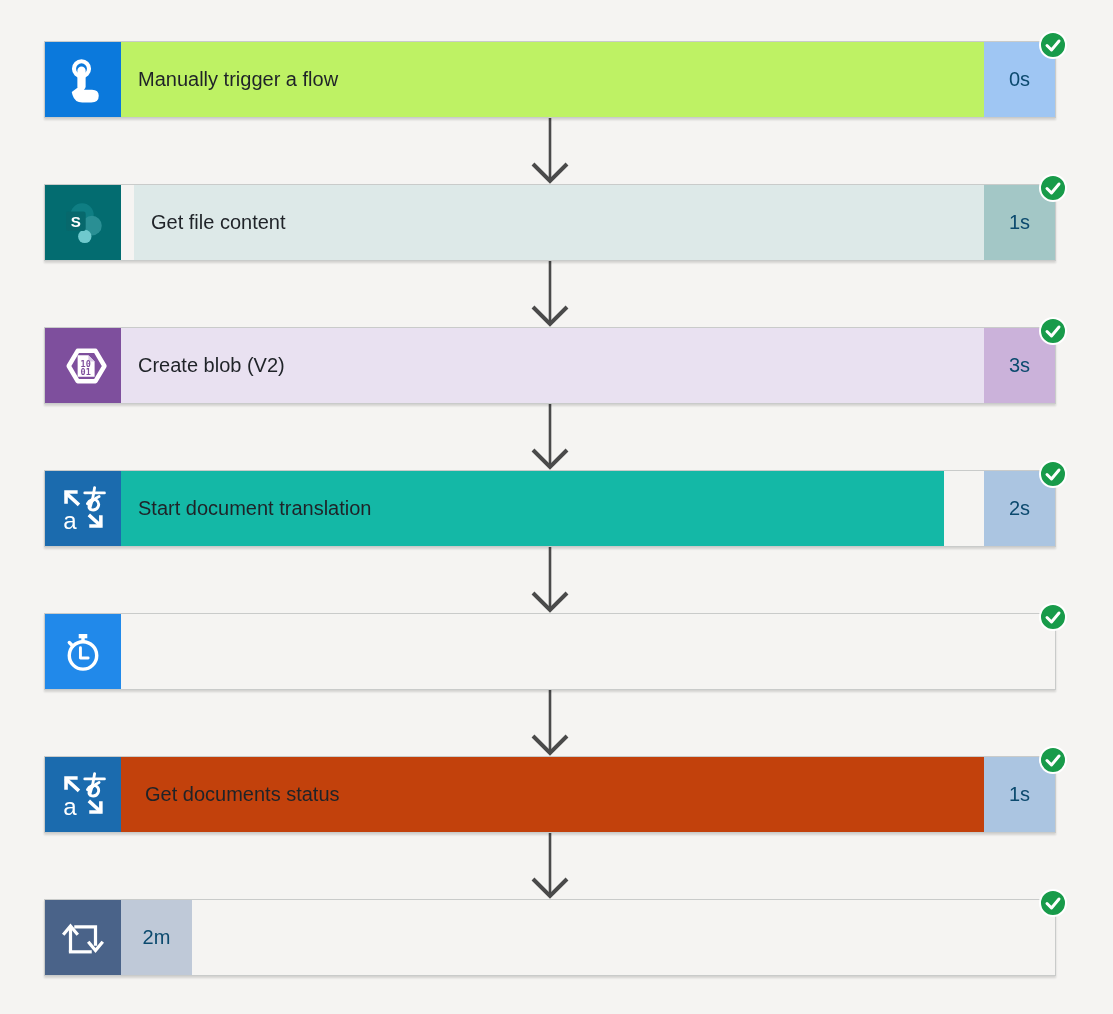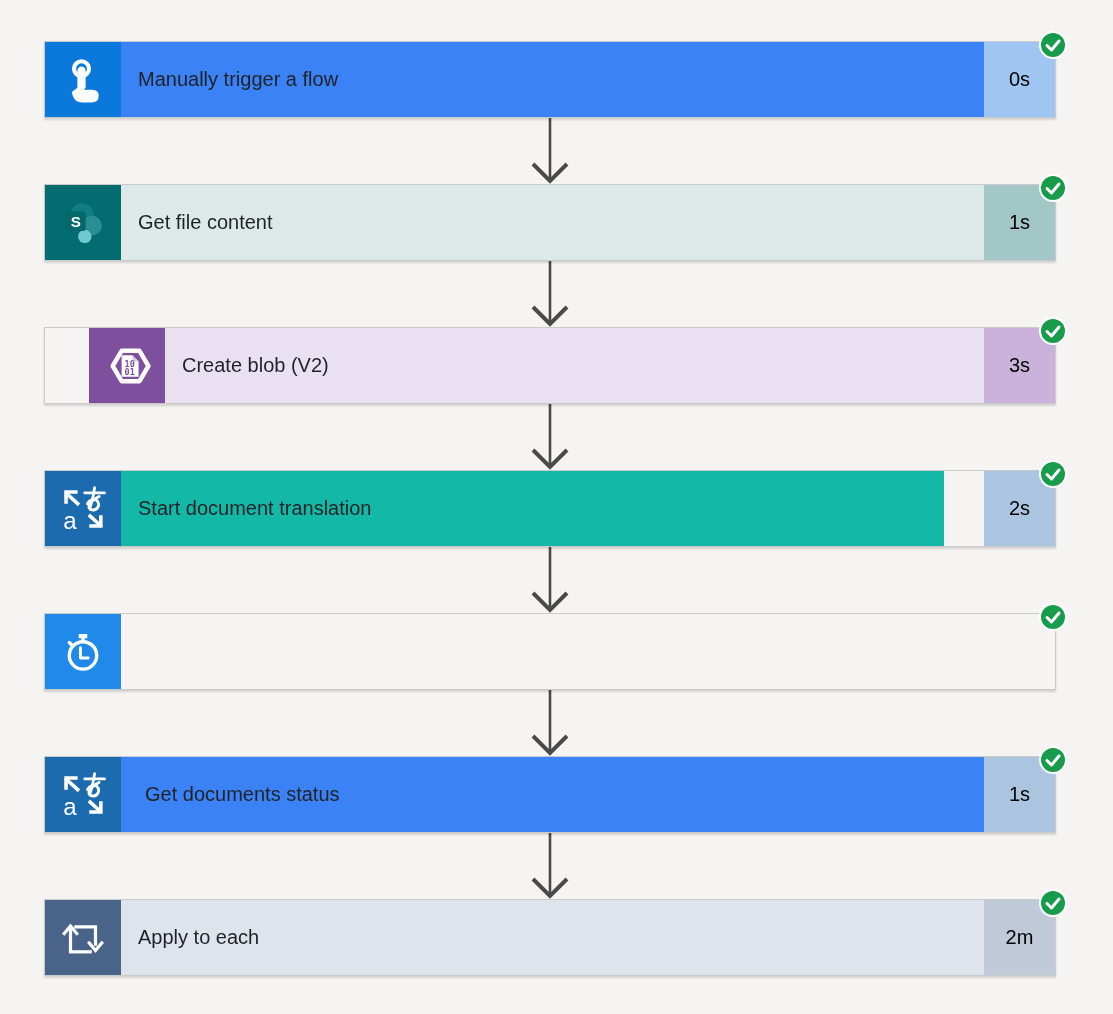--- a/index.html
+++ b/index.html
@@ -28,21 +28,21 @@
   .bar{
     flex:1 1 auto;
     display:flex;align-items:center;
     padding-left:17px;
     font-size:20px;color:#1f2328;
     white-space:nowrap;overflow:hidden;
   }
   .duration{
     width:71px;flex:0 0 71px;
     display:flex;align-items:center;justify-content:center;
-    font-size:20px;color:#000000;
+    font-size:20px;color:#0c4a6e;
   }
   .check-badge{
     position:absolute;
     top:-11px;right:-12px;
     width:28px;height:28px;
     box-sizing:border-box;
     border-radius:50%;
     border:2px solid #ffffff;
     display:flex;align-items:center;justify-content:center;
   }
@@ -58,21 +58,21 @@
 
 <div id="flow">
     <div class="step">
     <div class="icon-box" style="background: rgb(11, 121, 220);">
         <svg width="48" height="48" viewBox="0 0 64 64">
     <circle cx="30" cy="17" r="10" fill="none" stroke="#fff" stroke-width="5.5"></circle>
     <rect x="24.5" y="14" width="11" height="32" rx="5.5" fill="#fff"></rect>
     <path d="M17,48 L29,39 L29,45 H44 Q53,45 53,53 Q53,62 43,62 H31 Q21,62 18,52 Z" fill="#fff"></path>
   </svg>
       </div>
-    <div class="bar" style="background: #3b82f6;">
+    <div class="bar" style="background: #bef264;">
       <span>Manually trigger a flow</span>
     </div>
     <div class="duration" style="background: rgb(159, 198, 243);">
       <span>0s</span>
     </div>
     <div class="check-badge" style="background: rgb(24, 155, 74);">
         <svg width="24" height="24" viewBox="0 0 24 24">
     <polyline points="6,12.5 10.5,17 18,8" fill="none" stroke="#fff" stroke-width="3" stroke-linecap="round" stroke-linejoin="round"></polyline>
   </svg>
       </div>
@@ -86,40 +86,40 @@
     <div class="step">
     <div class="icon-box" style="background: rgb(3, 108, 112);">
         <svg width="50" height="50" viewBox="0 0 56 56">
     <circle cx="27" cy="19" r="13" fill="#0f7e83"></circle>
     <circle cx="38" cy="31" r="11" fill="#2a8f94"></circle>
     <circle cx="30" cy="43" r="7.5" fill="#6fc9cd"></circle>
     <rect x="9" y="15" width="22" height="22" rx="2.5" fill="#07686c"></rect>
     <text x="20" y="33" text-anchor="middle" font-size="17" font-weight="bold" font-family="Liberation Sans, sans-serif" fill="#fff">S</text>
   </svg>
       </div>
-    <div class="bar" style="background: rgb(221, 233, 232);">
+    <div class="bar" style="background: rgb(221, 233, 232); margin-left: 13px;">
       <span>Get file content</span>
     </div>
     <div class="duration" style="background: rgb(163, 199, 198);">
       <span>1s</span>
     </div>
     <div class="check-badge" style="background: rgb(24, 155, 74);">
         <svg width="24" height="24" viewBox="0 0 24 24">
     <polyline points="6,12.5 10.5,17 18,8" fill="none" stroke="#fff" stroke-width="3" stroke-linecap="round" stroke-linejoin="round"></polyline>
   </svg>
       </div>
   </div>
     <div class="connector" style="color: rgb(74, 74, 74);">
       <svg width="44" height="66" viewBox="0 0 44 66">
     <line x1="22" y1="0" x2="22" y2="60" stroke="currentColor" stroke-width="2.6"></line>
     <polyline points="5,46 22,63 39,46" fill="none" stroke="currentColor" stroke-width="4"></polyline>
   </svg>
     </div>
     <div class="step">
-    <div class="icon-box" style="background: rgb(126, 79, 157); margin-left: 44px;">
+    <div class="icon-box" style="background: rgb(126, 79, 157);">
         <svg width="50" height="50" viewBox="0 0 56 56">
     <path d="M12,28 L22,11 H42 L52,28 L42,45 H22 Z" fill="none" stroke="#fff" stroke-width="5" stroke-linejoin="round"></path>
     <path d="M22,16 h12 l7,7 v17 h-19 z" fill="#fff"></path>
     <path d="M34,16 l7,7 h-7 z" fill="#d9c9e6"></path>
     <text x="31" y="29" text-anchor="middle" font-size="9.5" font-weight="bold" font-family="DejaVu Sans Mono, monospace" fill="#7e4f9d">10</text>
     <text x="31" y="38" text-anchor="middle" font-size="9.5" font-weight="bold" font-family="DejaVu Sans Mono, monospace" fill="#7e4f9d">01</text>
   </svg>
       </div>
     <div class="bar" style="background: rgb(233, 225, 241);">
       <span>Create blob (V2)</span>
@@ -206,21 +206,21 @@
             <path d="M48,37 V47 H37"></path>
     </g>
     <g stroke="#fff" stroke-width="3.2" fill="none" stroke-linecap="round">
       <path d="M30,10 H52"></path>
       <path d="M41,4 C40,12 38,20 36,26"></path>
       <path d="M46,14 C34,20 32,28 38,29 C45,30 48,22 43,18 C40,16 35,18 33,22"></path>
     </g>
     <text x="6" y="50" font-size="27" font-family="Liberation Sans, sans-serif" fill="#fff">a</text>
   </svg>
       </div>
-    <div class="bar" style="background: #3b82f6; padding-left: 24px;">
+    <div class="bar" style="background: #c2410c; padding-left: 24px;">
       <span>Get documents status</span>
     </div>
     <div class="duration" style="background: rgb(171, 197, 225);">
       <span>1s</span>
     </div>
     <div class="check-badge" style="background: rgb(24, 155, 74);">
         <svg width="24" height="24" viewBox="0 0 24 24">
     <polyline points="6,12.5 10.5,17 18,8" fill="none" stroke="#fff" stroke-width="3" stroke-linecap="round" stroke-linejoin="round"></polyline>
   </svg>
       </div>
@@ -236,23 +236,20 @@
         <svg width="50" height="50" viewBox="0 0 56 56">
     <g stroke="#fff" stroke-width="3.6" fill="none" stroke-linecap="square" stroke-linejoin="miter">
       <path d="M14,42 V17"></path>
       <path d="M7,23 L14,14.5 L21,23"></path>
       <path d="M20,15.5 H42 V35"></path>
       <path d="M35,33.5 L42,42 L49,33.5"></path>
       <path d="M36,43.5 H14"></path>
     </g>
   </svg>
       </div>
-    <div class="bar" style="background: rgb(223, 227, 235);">
-      <span>Apply to each</span>
-    </div>
     <div class="duration" style="background: rgb(191, 201, 216); align-items: center;">
       <span>2m</span>
     </div>
     <div class="check-badge" style="background: rgb(24, 155, 74);">
         <svg width="24" height="24" viewBox="0 0 24 24">
     <polyline points="6,12.5 10.5,17 18,8" fill="none" stroke="#fff" stroke-width="3" stroke-linecap="round" stroke-linejoin="round"></polyline>
   </svg>
       </div>
   </div>
   </div>

